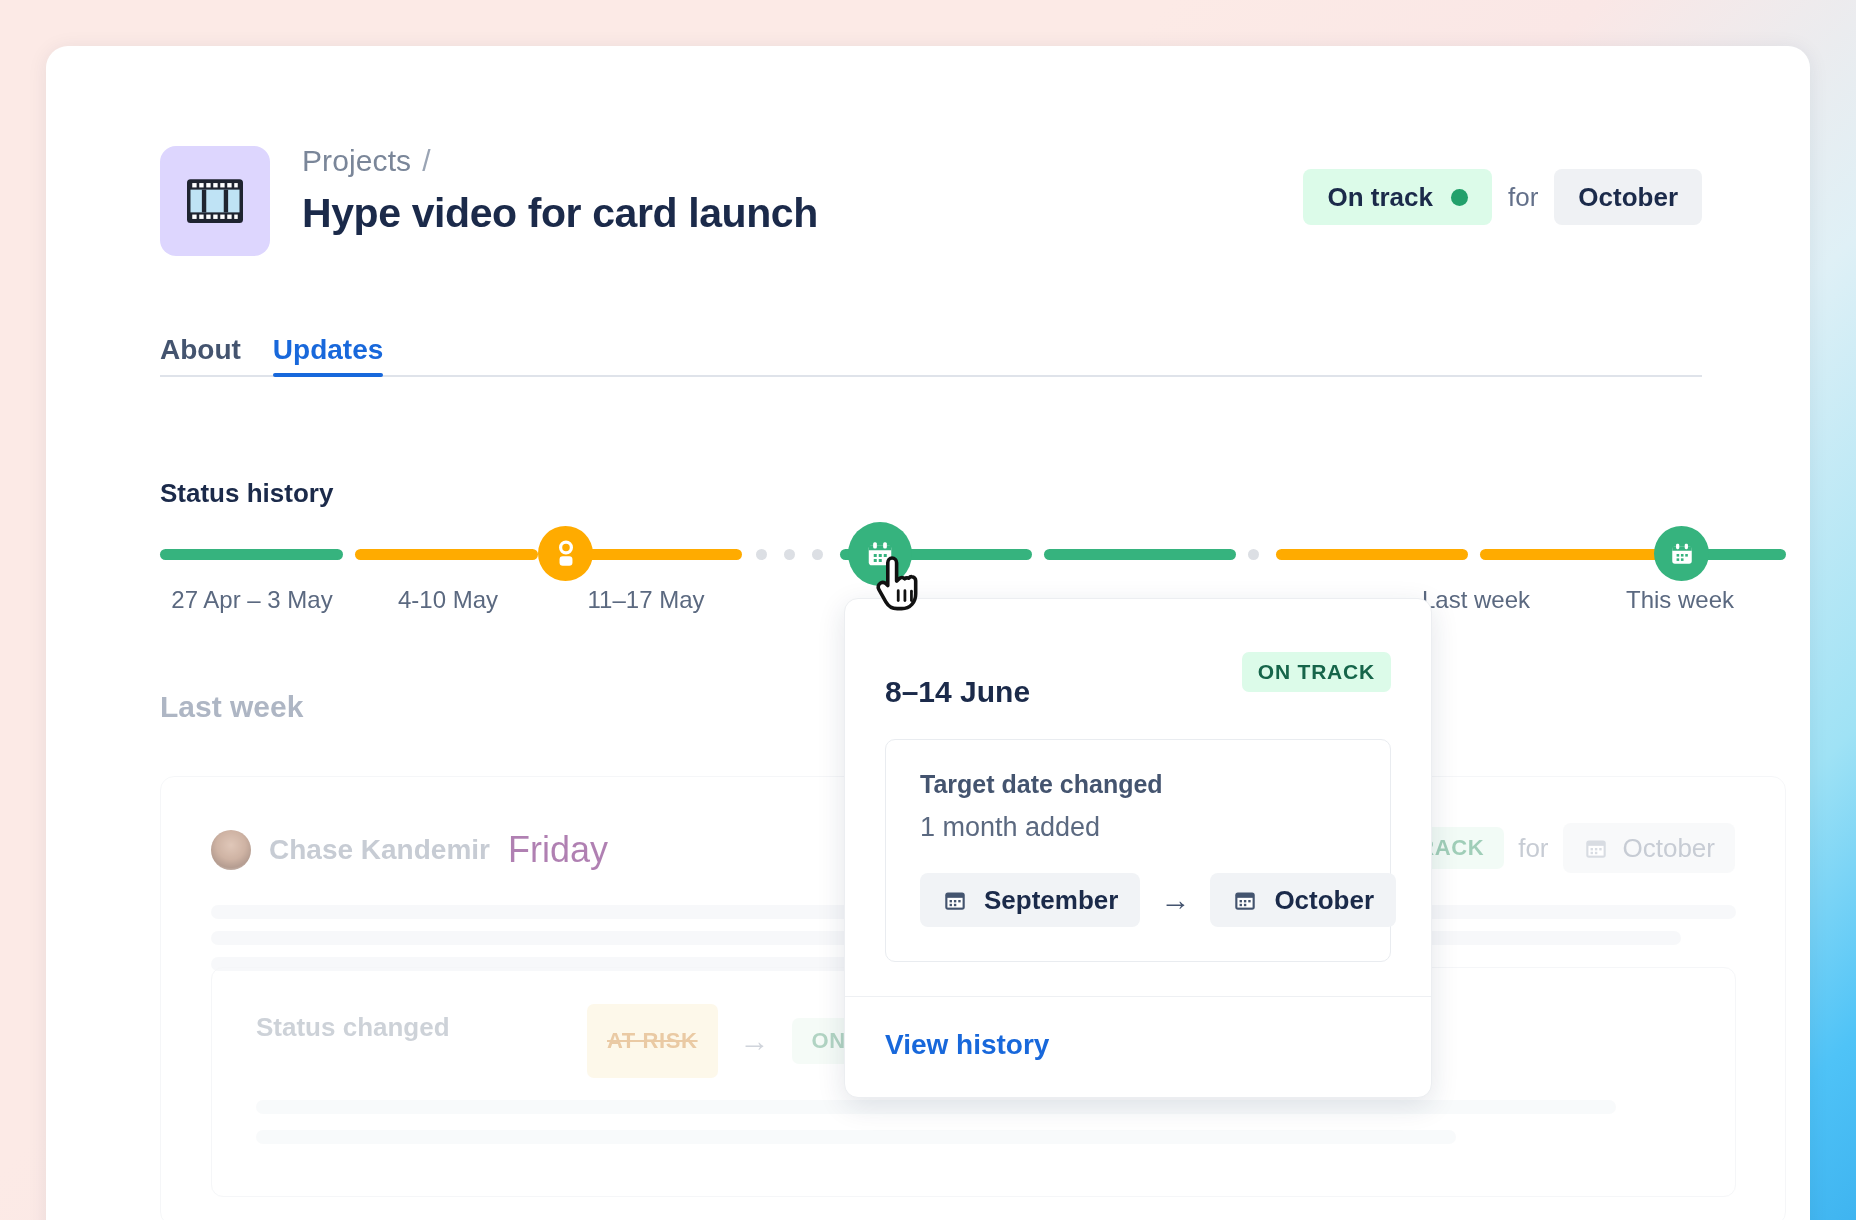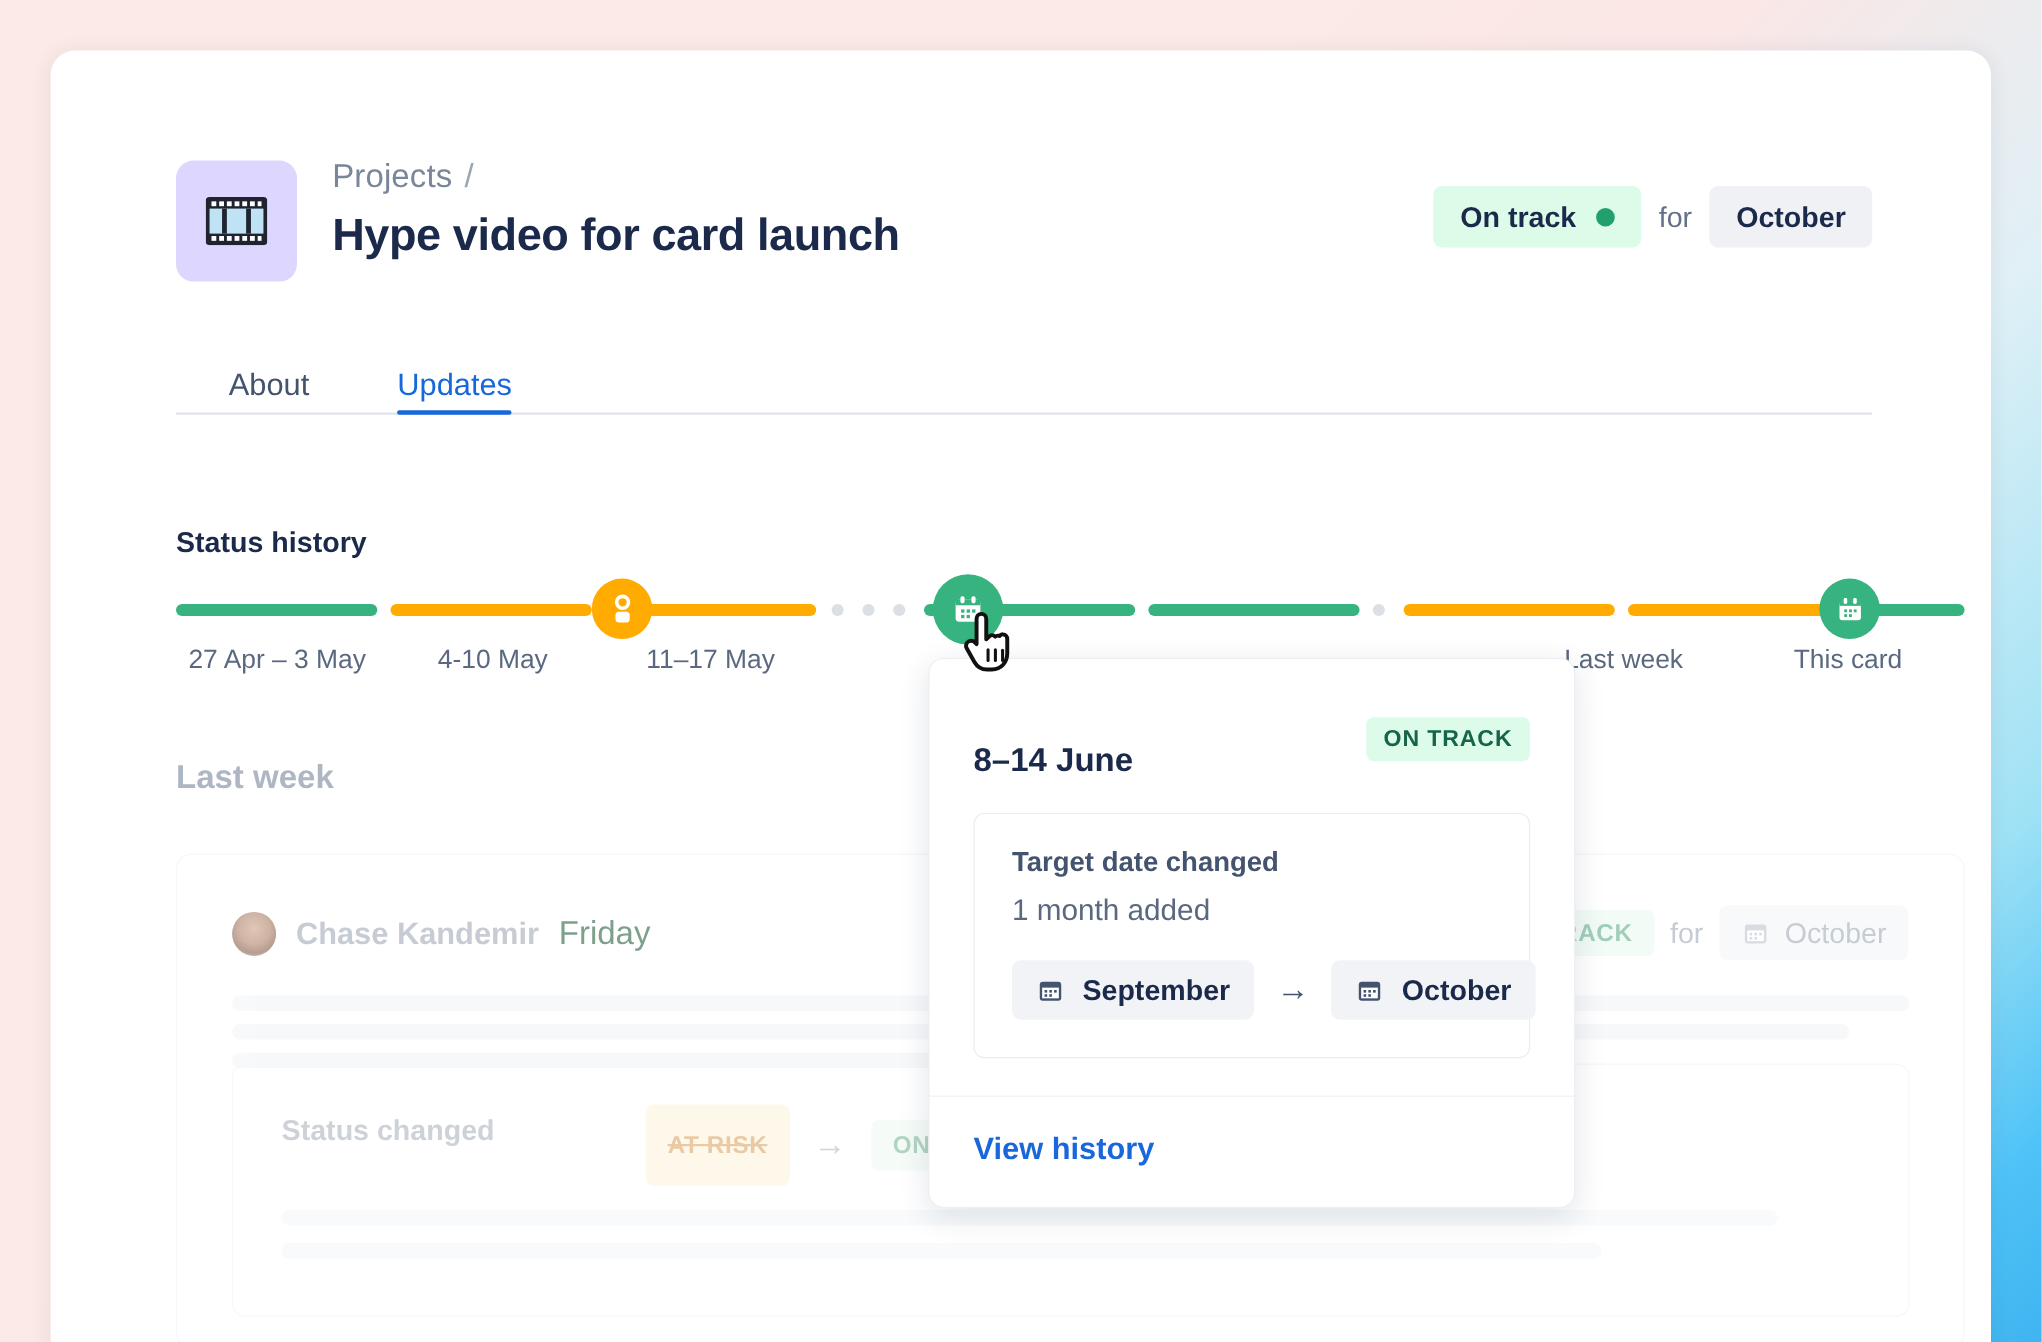--- a/index.html
+++ b/index.html
@@ -80,25 +80,24 @@
     display: flex; align-items: center;
     font-size: 26px; font-weight: 700; color: #1b2a4a;
   }
 
   
   .tabs {
     position: absolute; left: 114px; top: 288px; right: 108px;
   }
   .tabs-row { display: flex; gap: 32px; align-items: flex-end; }
   .tab {
-    font-size: 28px; font-weight: 400;
+    font-size: 28px; font-weight: 700;
     padding-bottom: 9px;
     color: #44546f;
     position: relative;
-    margin-left: 48px;
   }
   .tab.active { color: #1868db; }
   .tab.active::after {
     content: ""; position: absolute; left: 0; right: 0; bottom: -2px;
     height: 4px; background: #1868db; border-radius: 2px;
   }
   .tabs-underline {
     height: 2px; background: #dfe3ea; width: 100%;
   }
 
@@ -169,21 +168,21 @@
   .uc-head {
     position: absolute; left: 50px; top: 52px;
     display: flex; align-items: center; gap: 18px;
   }
   .avatar {
     width: 40px; height: 40px; border-radius: 50%;
     background: radial-gradient(circle at 50% 38%, #c79a80 0%, #a8765a 45%, #7a4e38 70%, #d8d2cd 100%);
     filter: blur(0.4px);
   }
   .uc-name { font-size: 28px; font-weight: 700; color: #9aa3b2; }
-  .uc-when { font-size: 30px; color: #14532d; }
+  .uc-when { font-size: 36px; color: #701a75; }
 
   .uc-status {
     position: absolute; right: 50px; top: 46px;
     display: flex; align-items: center; gap: 14px;
   }
   .uc-ontrack {
     background: #e9f9f0; border-radius: 7px;
     padding: 8px 20px;
     font-size: 22px; font-weight: 700; color: #53a77f;
     letter-spacing: .6px;
@@ -401,21 +400,21 @@
         </g>
       </svg>
     </div>
   </div>
 
   <div class="tl-labels">
     <div class="tl-label" style="left:92px;">27 Apr – 3 May</div>
     <div class="tl-label" style="left:288px;">4-10 May</div>
     <div class="tl-label" style="left:486px;">11–17 May</div>
     <div class="tl-label" style="left:1316px;">Last week</div>
-    <div class="tl-label" style="left:1520px;">This card</div>
+    <div class="tl-label" style="left:1520px;">This week</div>
   </div>
 
   <div class="section-label">Last week</div>
 
   <div class="update-card">
     <div class="uc-head">
       <div class="avatar"></div>
       <span class="uc-name">Chase Kandemir</span>
       <span class="uc-when">Friday</span>
     </div>

